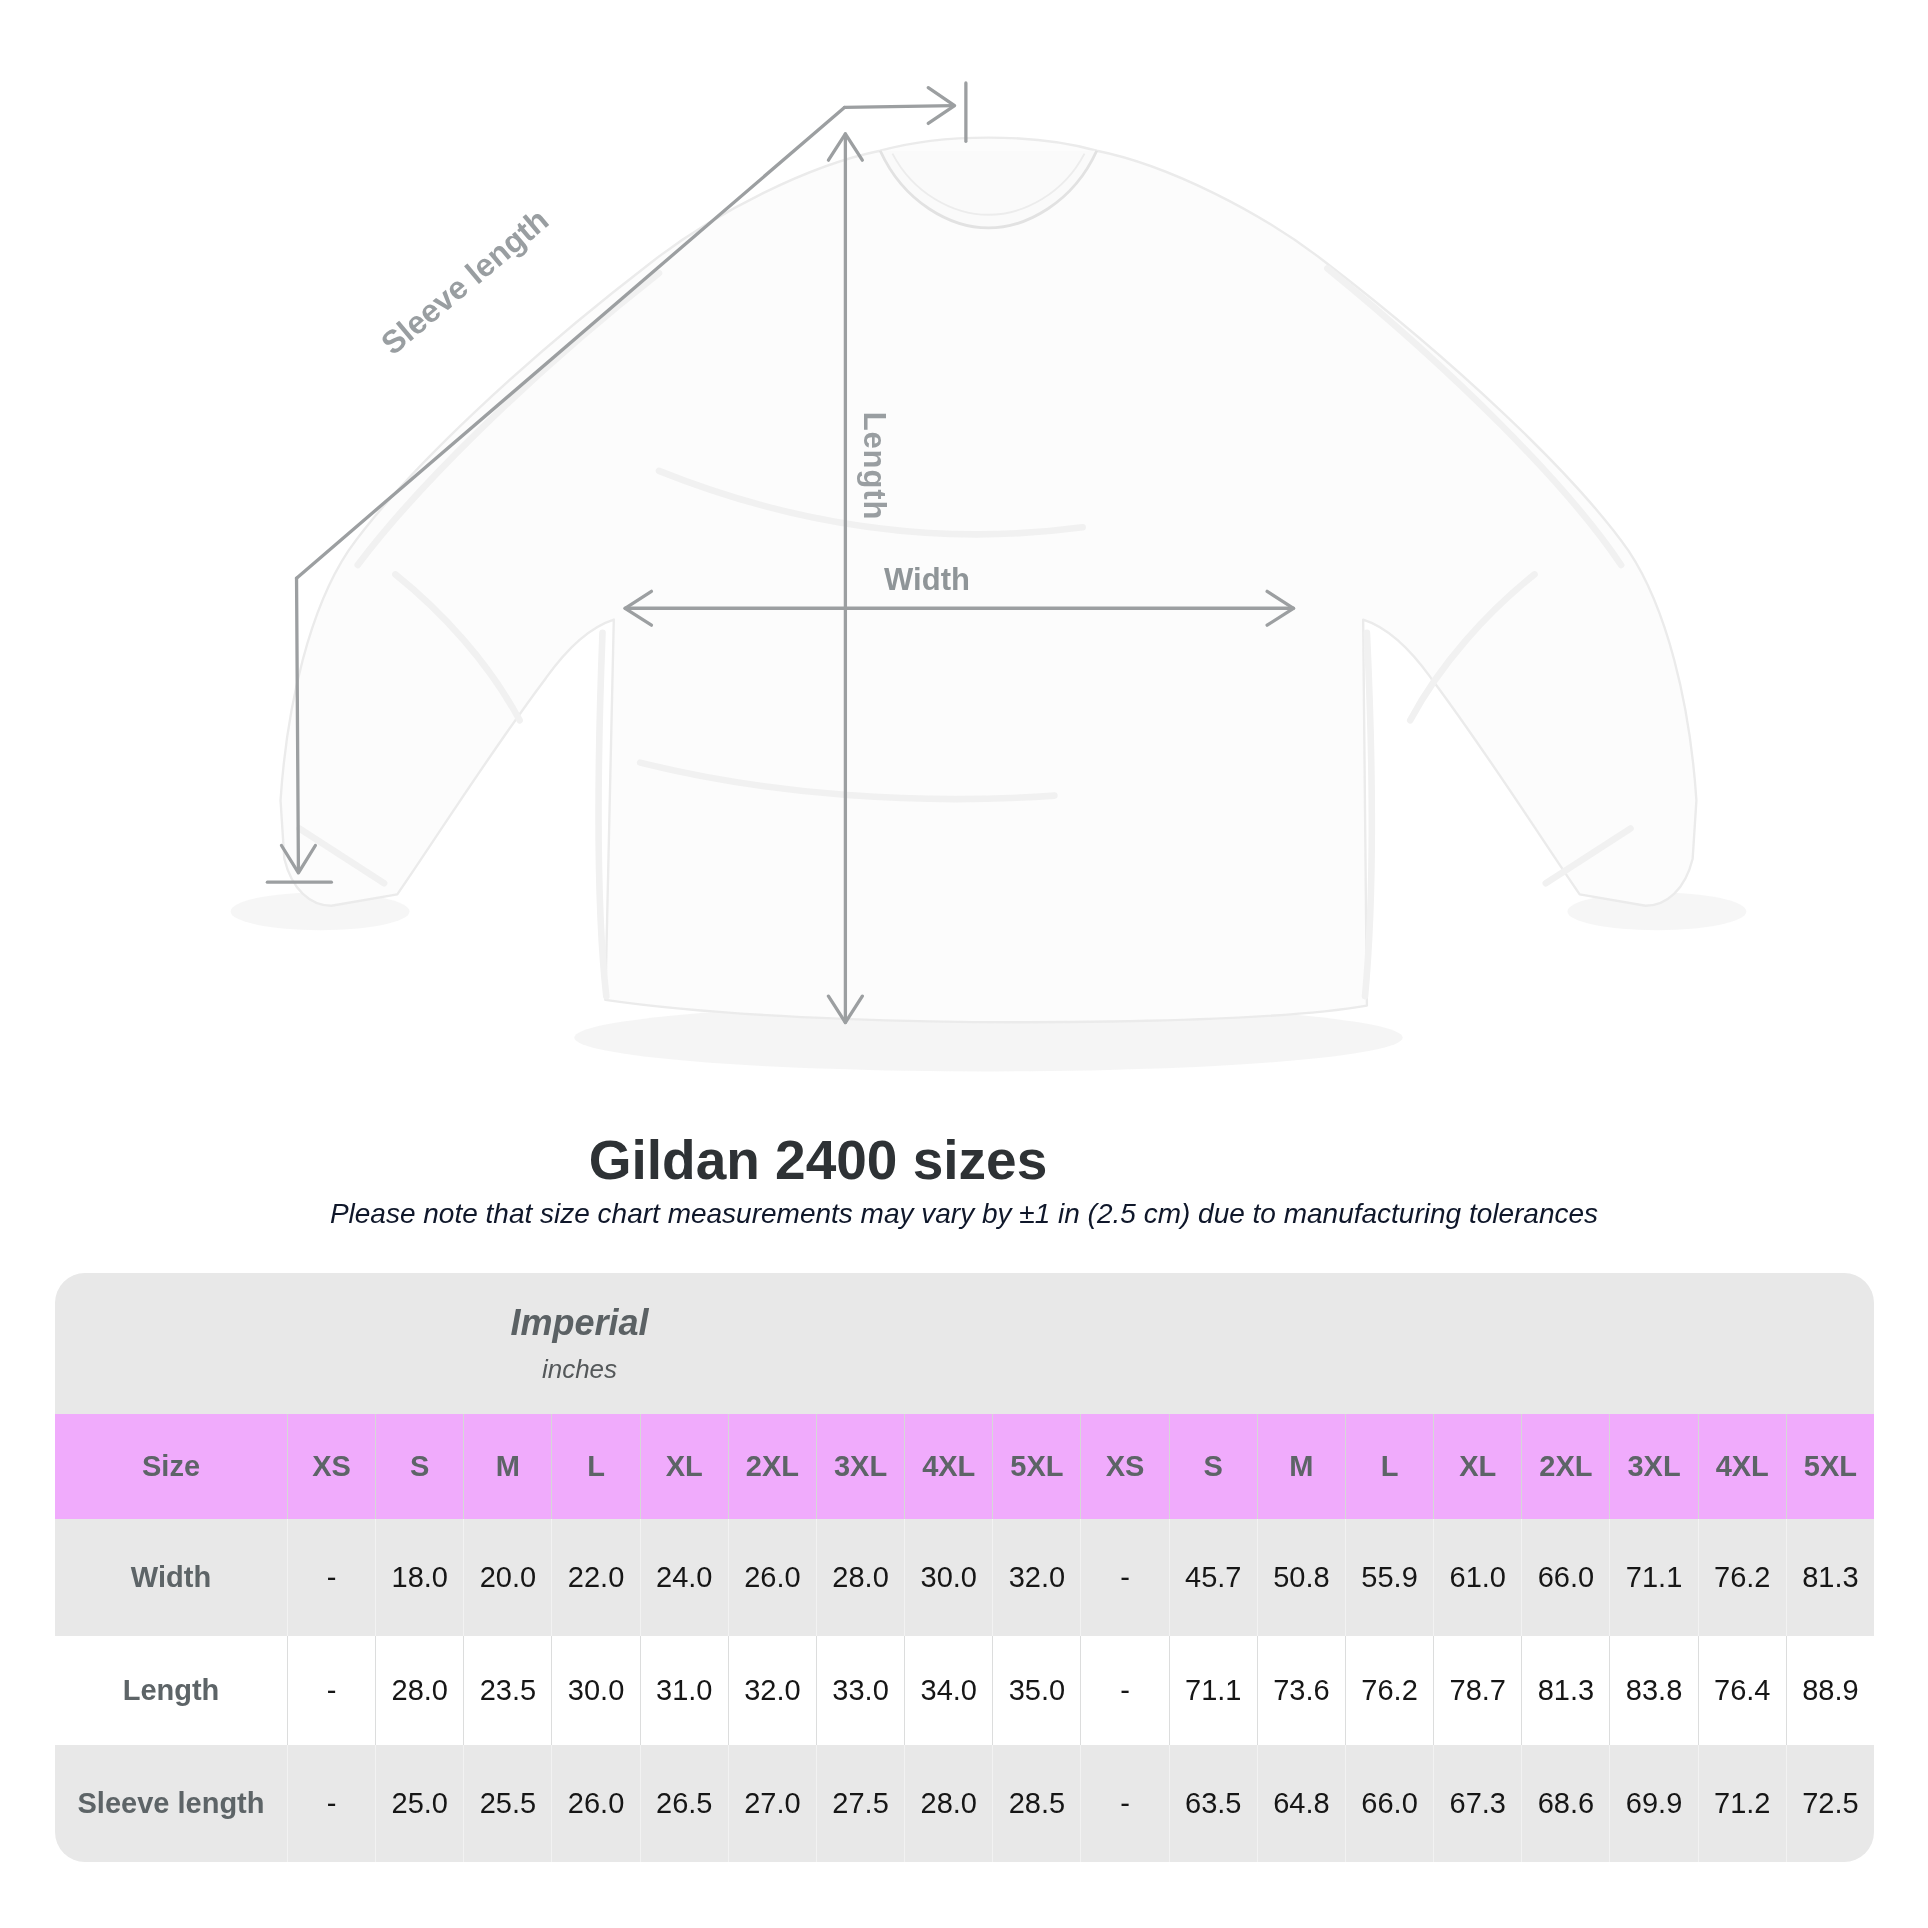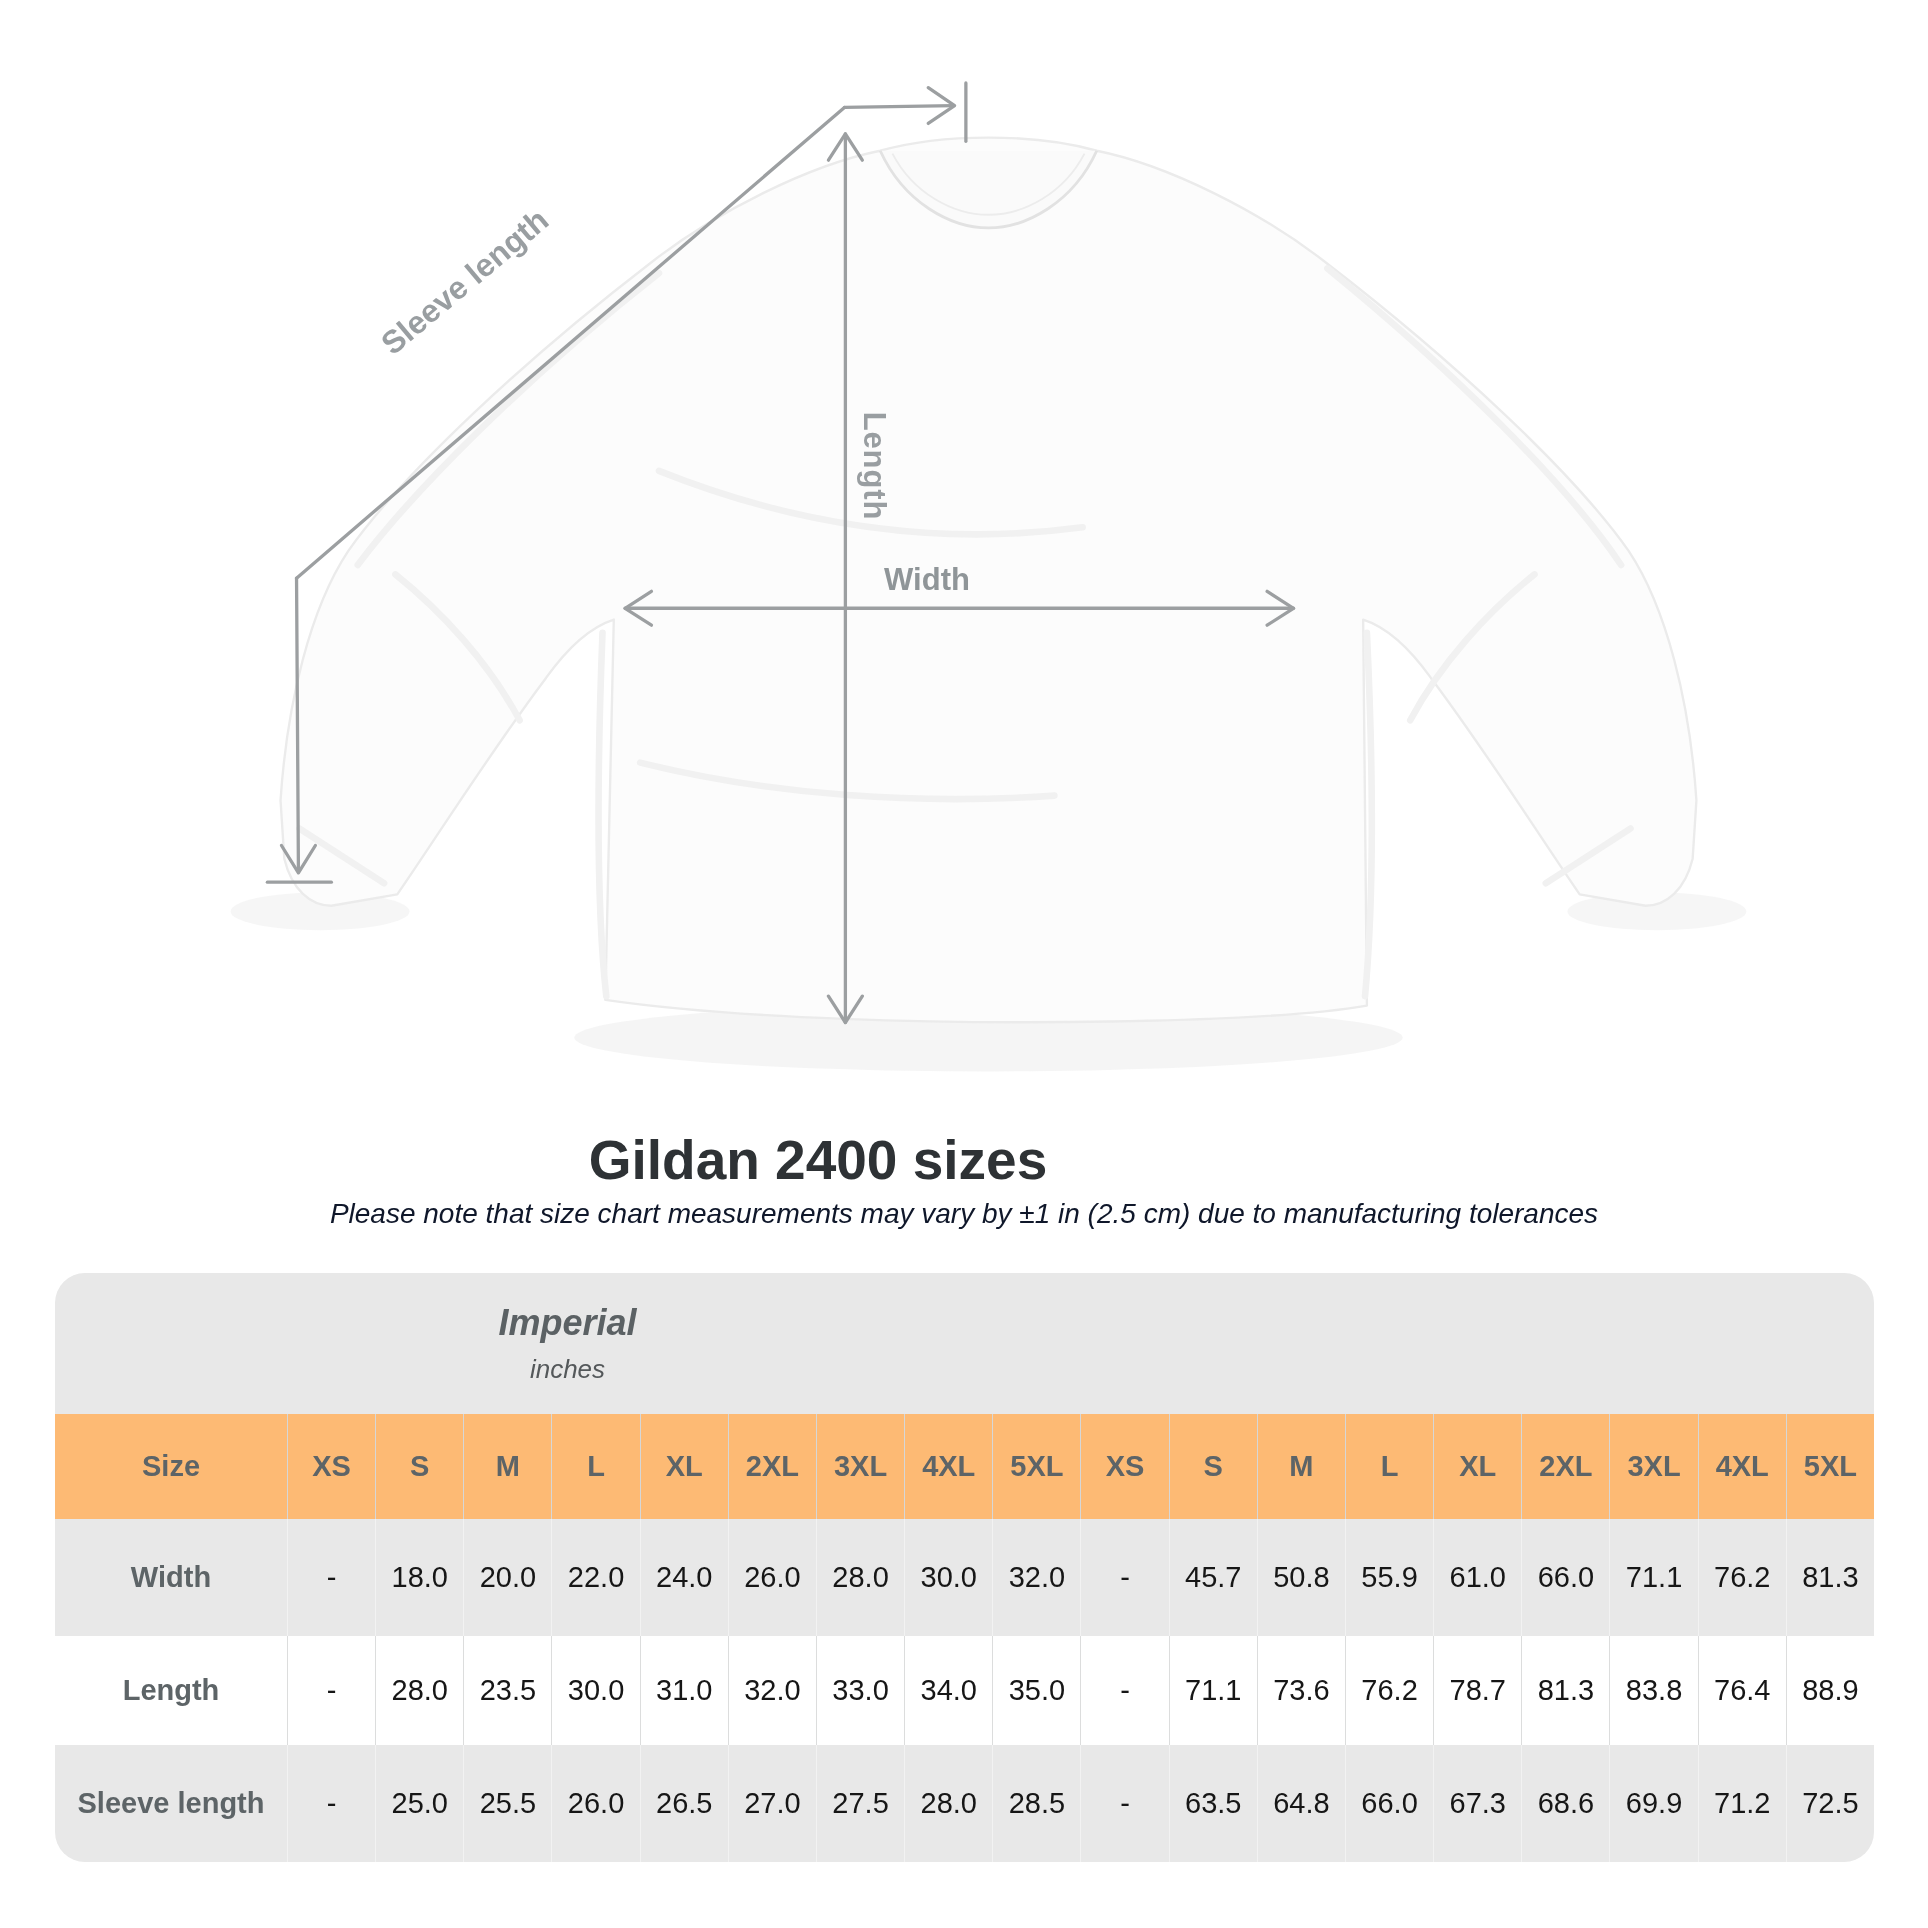--- a/index.html
+++ b/index.html
@@ -15,27 +15,27 @@
   .lbl-width{left:927px;top:580px;font-size:31px;transform:translate(-50%,-50%);color:#8f9598;}
   
   .chart-title{position:absolute;left:0;top:1128px;width:1636px;text-align:center;
     font-size:55px;font-weight:bold;color:#2e3235;}
   .chart-subtitle{position:absolute;left:0;top:1198px;width:1928px;text-align:center;
     font-size:28px;font-style:italic;color:#0f172a;}
   
   .size-table{position:absolute;left:55px;top:1273px;width:1819px;height:589px;
     border-radius:30px;overflow:hidden;background:#ffffff;}
   .unit-band{display:flex;height:141px;background:#e8e8e8;}
-  .unit-group{display:flex;flex-direction:column;align-items:center;justify-content:center;gap:9.4px;}
+  .unit-group{display:flex;flex-direction:column;align-items:center;justify-content:center;gap:9.4px;padding-left:12px;}
   .unit-group.imperial{width:1025px;}
   .unit-group.metric{width:794px;}
   .unit-name{font-size:36px;font-weight:bold;font-style:italic;color:#5b6164;}
   .unit-sub{font-size:26px;font-style:italic;color:#54585a;}
   .trow{display:grid;grid-template-columns:232px repeat(18,1fr);width:100%;}
-  .thead{height:105px;background:#fdba74;}
+  .thead{height:105px;background:#f0abfc;}
   .trow.gray{background:#e8e8e8;}
   .trow.white{background:#ffffff;}
   .trow.r0{height:117px;}
   .trow.r1{height:109px;}
   .trow.r2{height:117px;}
   .cell{display:flex;align-items:center;justify-content:center;
     font-size:29px;color:#161616;border-left:1.9px solid transparent;}
   .cell:first-child{border-left:none;}
   .thead .cell + .cell{border-left-color:#d6d7d7;}
   .trow.white .cell + .cell{border-left-color:#dcdddd;}

